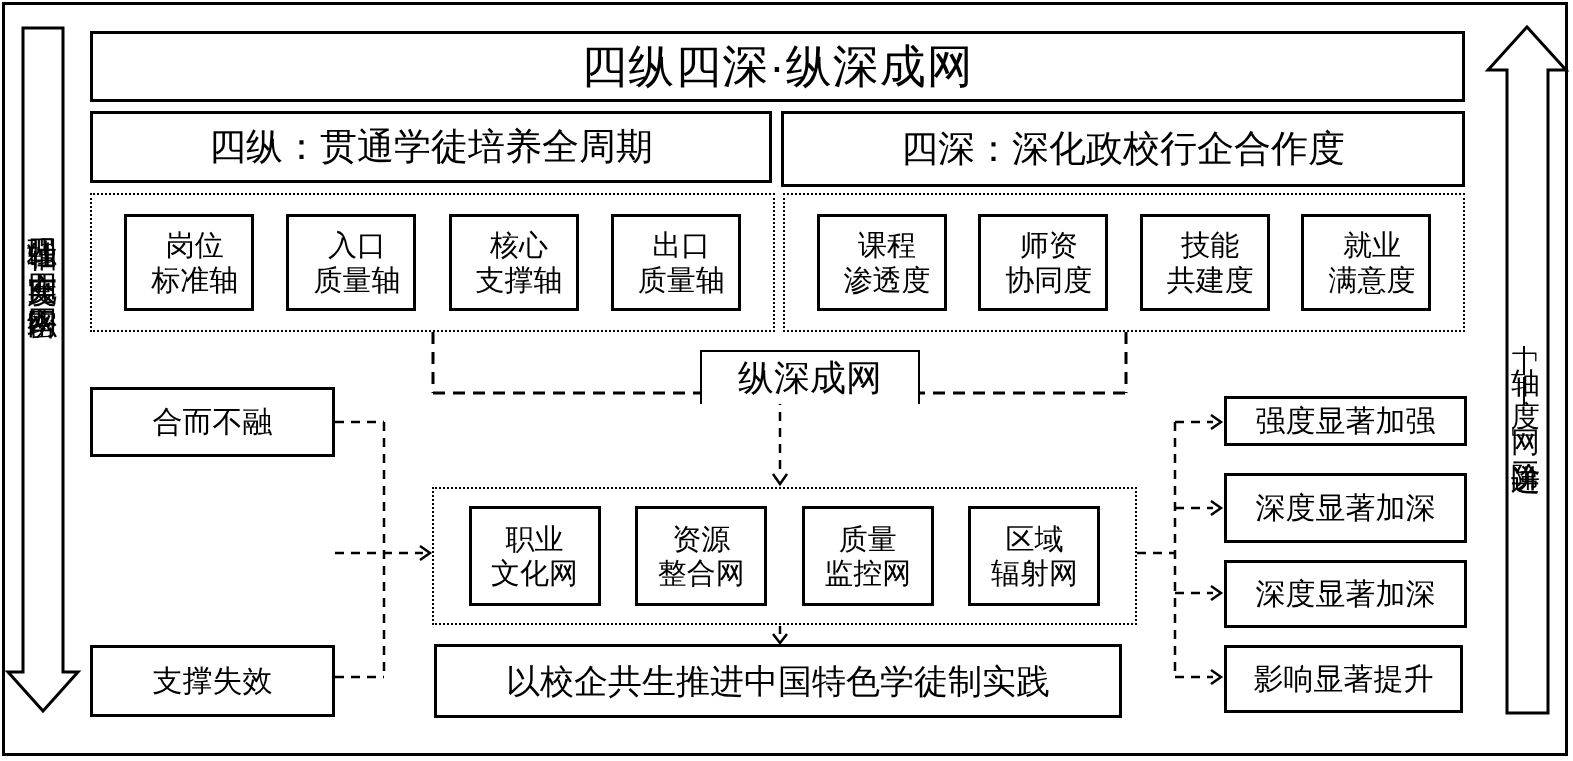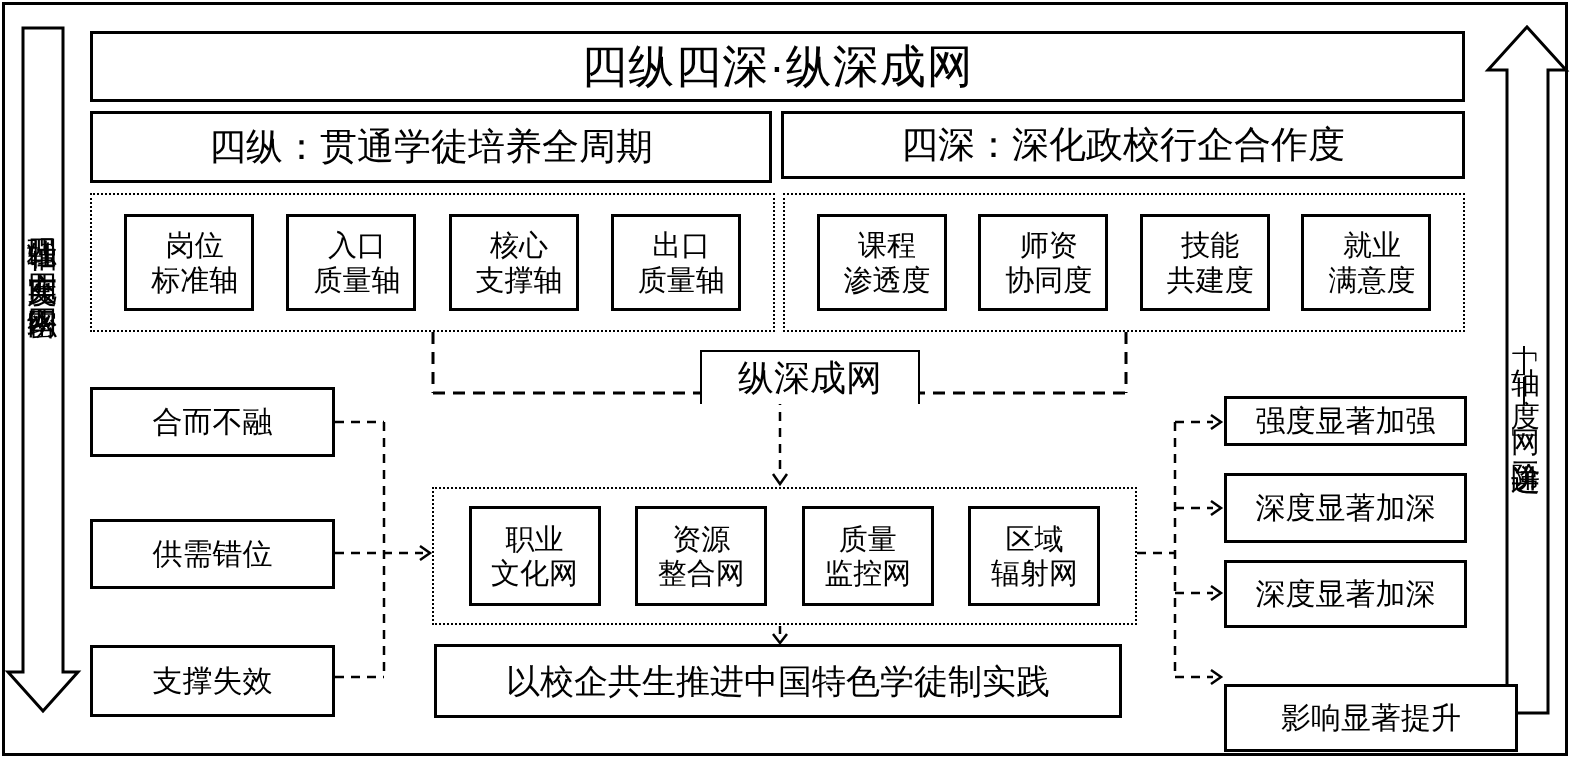--- a/index.html
+++ b/index.html
@@ -10,21 +10,21 @@
   .abs{position:absolute;box-sizing:border-box;}
   .outer-border{left:2px;top:2px;width:1566px;height:754px;border:3px solid #000;}
   .box{
     position:absolute;box-sizing:border-box;border:3px solid #000;background:#fff;
     display:flex;align-items:center;justify-content:center;text-align:center;
     line-height:1.2;white-space:pre-line;
   }
   .title-box{left:90px;top:31px;width:1375px;height:71px;font-size:46px;letter-spacing:1px;}
   .header-box{font-size:37px;}
   .hdr-left{left:90px;top:111px;width:682px;height:72px;}
-  .hdr-right{left:781px;top:111px;width:684px;height:68px;}
+  .hdr-right{left:781px;top:111px;width:684px;height:76px;}
   .dotted-container{
     position:absolute;box-sizing:border-box;border:2px dotted #000;background:#fff;
     display:flex;align-items:center;justify-content:space-evenly;
   }
   .dc-left{left:90px;top:193px;width:685px;height:139px;}
   .dc-right{left:783px;top:193px;width:682px;height:139px;}
   .dc-center{left:432px;top:487px;width:705px;height:138px;}
   .cell{
     box-sizing:border-box;border:3px solid #000;background:#fff;
     display:flex;align-items:center;justify-content:center;text-align:center;
@@ -125,34 +125,33 @@
 协同度</div>
     <div class="cell axis-cell">技能
 共建度</div>
     <div class="cell axis-cell">就业
 满意度</div>
   </div>
 
   <div class="box network-node">纵深成网</div>
 
   <div class="box side-box" style="left:90px;top:387px;width:245px;height:70px;">合而不融</div>
-  <div class="box side-box" style="left:90px;top:519px;width:245px;height:70px;">供需错位</div>
   <div class="box side-box" style="left:90px;top:645px;width:245px;height:72px;">支撑失效</div>
 
   <div class="dotted-container dc-center">
     <div class="cell net-cell">职业
 文化网</div>
     <div class="cell net-cell">资源
 整合网</div>
     <div class="cell net-cell">质量
 监控网</div>
     <div class="cell net-cell">区域
 辐射网</div>
   </div>
 
   <div class="box practice-box">以校企共生推进中国特色学徒制实践</div>
 
   <div class="box side-box" style="left:1224px;top:396px;width:243px;height:50px;">强度显著加强</div>
   <div class="box side-box" style="left:1224px;top:473px;width:243px;height:70px;">深度显著加深</div>
   <div class="box side-box" style="left:1224px;top:560px;width:243px;height:68px;">深度显著加深</div>
-  <div class="box side-box" style="left:1224px;top:645px;width:294px;height:68px;margin-top:39px;">影响显著提升</div>
+  <div class="box side-box" style="left:1224px;top:645px;width:239px;height:68px;">影响显著提升</div>
 
 </div>
 
 </body></html>

